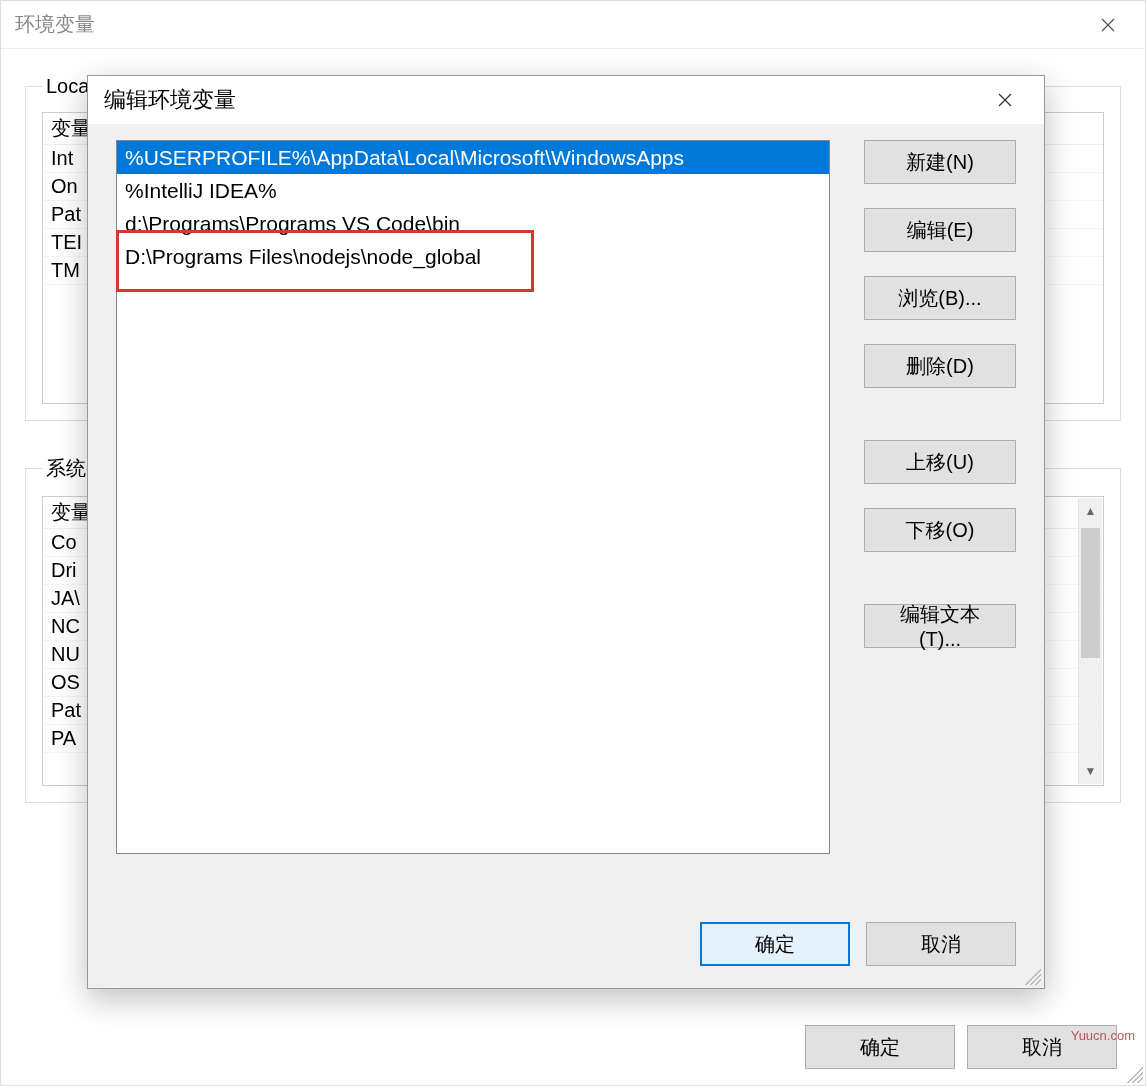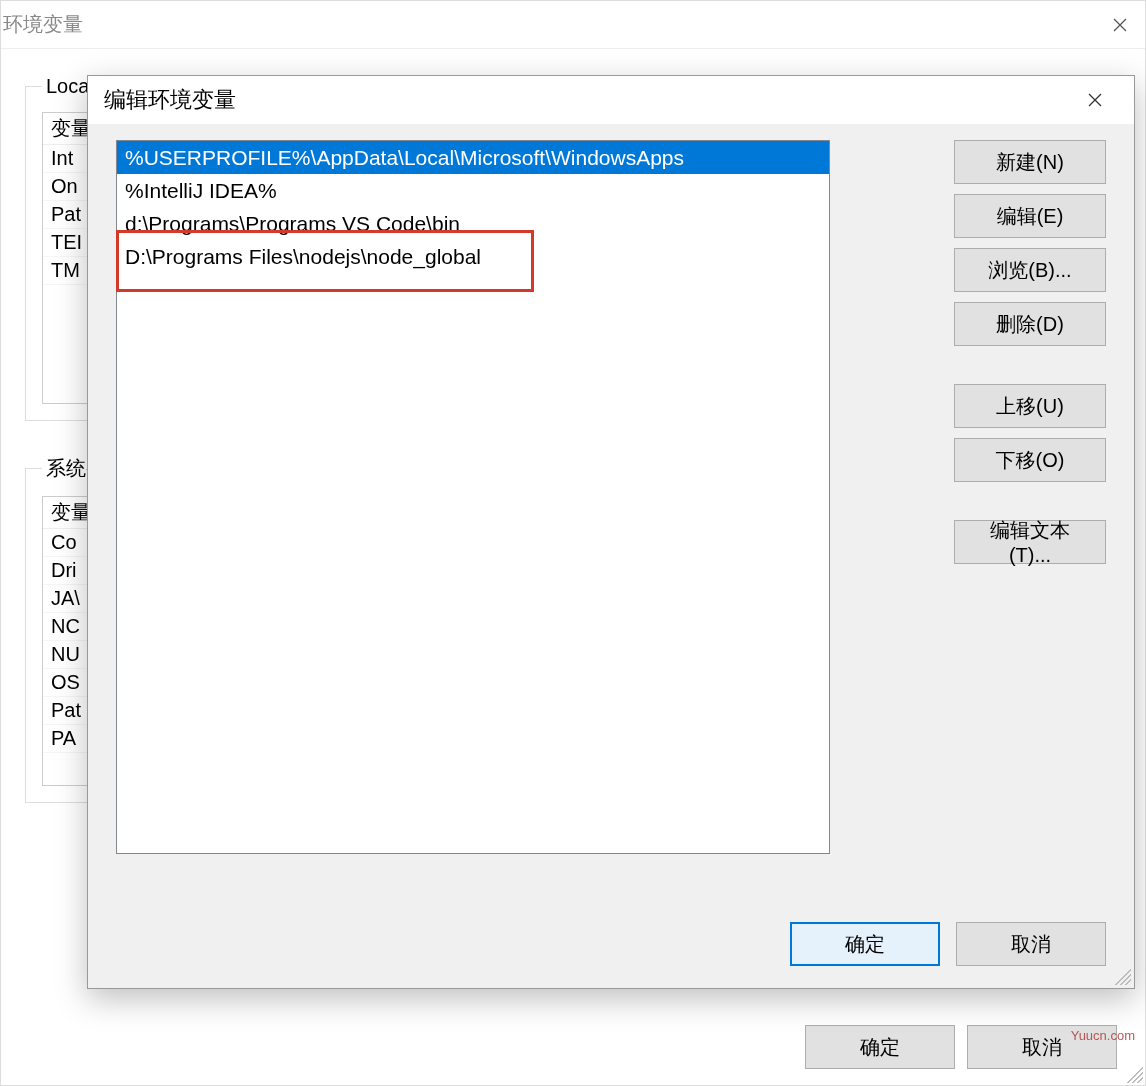--- a/index.html
+++ b/index.html
@@ -12,21 +12,21 @@
   }
   .outer-window {
     position: relative;
     width: 1146px; height: 1086px;
     border: 1px solid #ddd;
     background: #fff;
   }
   .outer-titlebar {
     height: 48px;
     display: flex; align-items: center;
-    padding: 0 2px;
+    padding: 0 14px;
     background: #fff;
     color: #888;
     border-bottom: 1px solid #eee;
   }
   .outer-titlebar .title { flex: 1; font-size: 20px; }
   .close-x {
     width: 46px; height: 46px; display:flex; align-items:center; justify-content:center;
     color:#555; font-size:18px;
   }
   .outer-body {
@@ -88,21 +88,21 @@
     position:absolute; right:2px; bottom:2px;
     width:16px; height:16px;
     background:
       linear-gradient(135deg, transparent 0 50%, #bbb 50% 55%, transparent 55% 65%, #bbb 65% 70%, transparent 70% 80%, #bbb 80% 85%, transparent 85%);
   }
 
   
   .modal {
     position: absolute;
     left: 86px; top: 74px;
-    width: 1048px; height: 914px;
+    width: 958px; height: 914px;
     background: #f0f0f0;
     border: 1px solid #999;
     box-shadow: 0 10px 30px rgba(0,0,0,.25);
     z-index: 10;
   }
   .modal-titlebar {
     height: 48px;
     display: flex; align-items:center;
     padding: 0 16px;
     color: #000;
@@ -140,21 +140,21 @@
     width: 418px; height: 62px;
     border: 3px solid #d23a2a;
     pointer-events:none;
     z-index: 5;
   }
   .side-buttons {
     position: absolute;
     right: 28px; top: 16px;
     display: flex; flex-direction: column;
   }
-  .side-buttons .btn { width: 152px; margin-bottom: 10px; }
+  .side-buttons .btn { width: 152px; margin-bottom: 24px; }
   .side-buttons .spacer-small { height: 28px; }
   .modal-footer {
     position: absolute;
     right: 28px; bottom: 22px;
     display: flex; gap: 16px;
   }
   .modal .resize-grip { right:3px; bottom:3px; }
 
   .scroll-track {
     position:absolute; right:1px; top:1px; bottom:1px;

